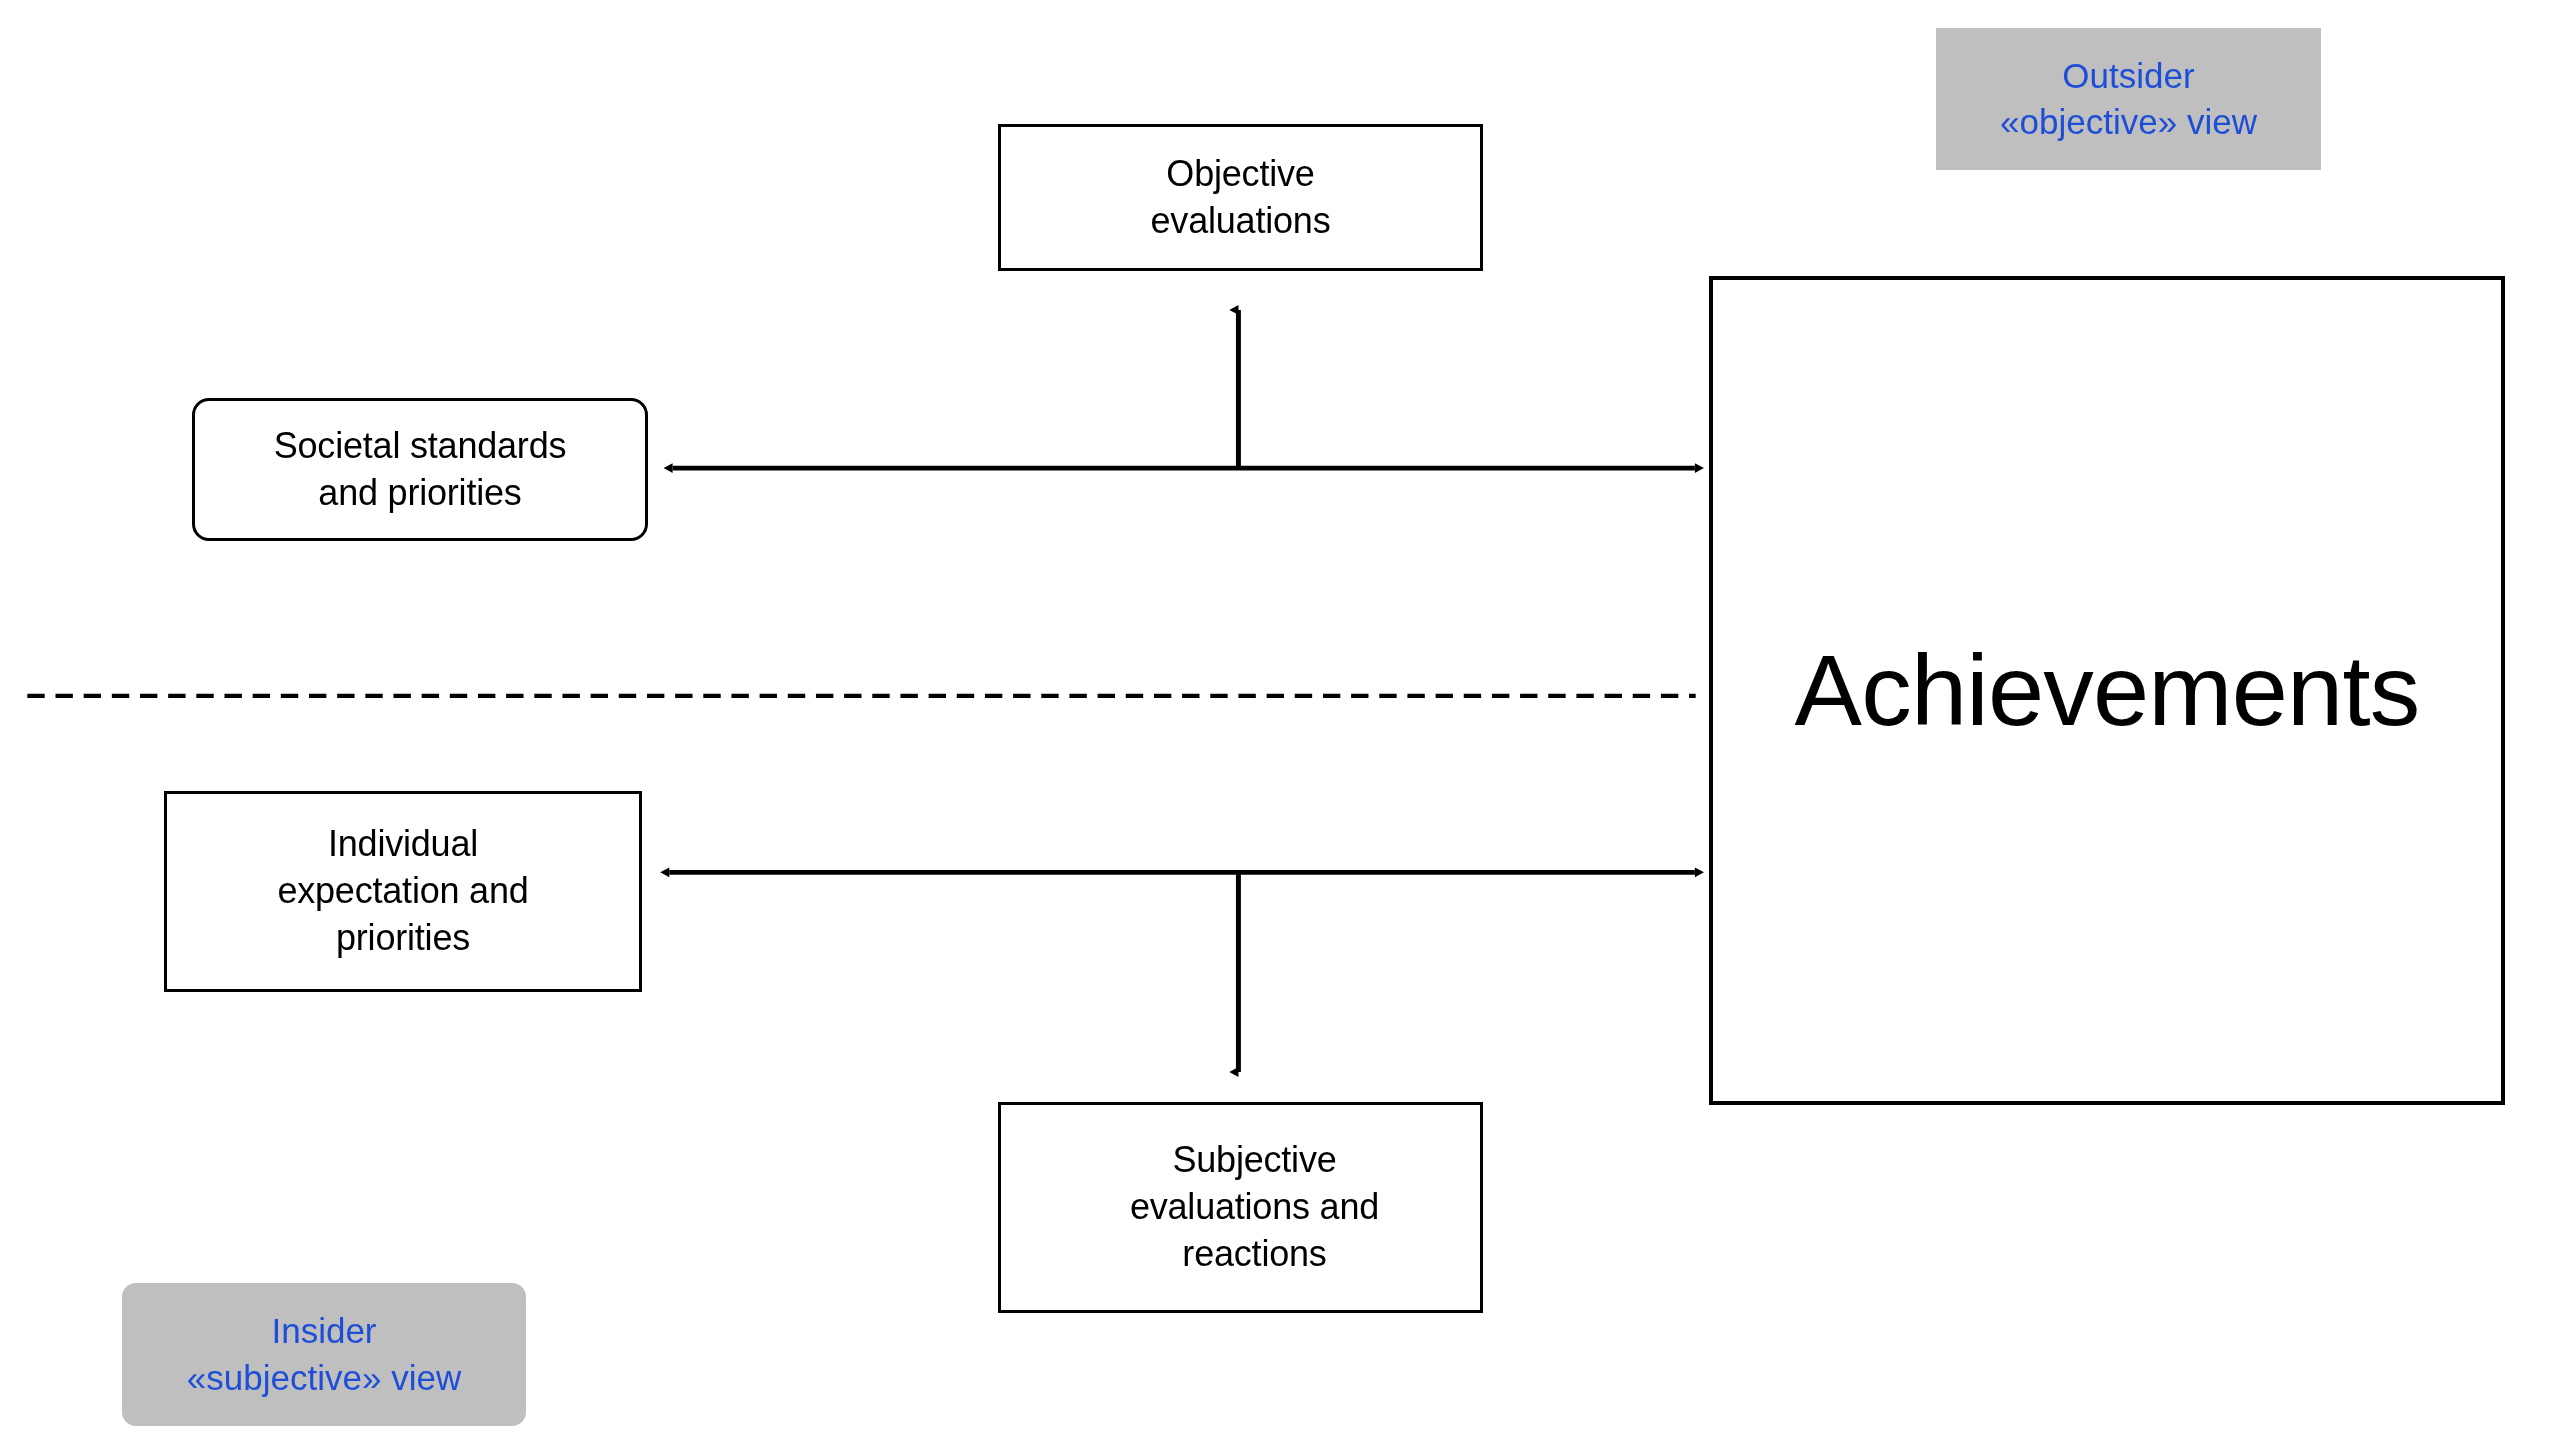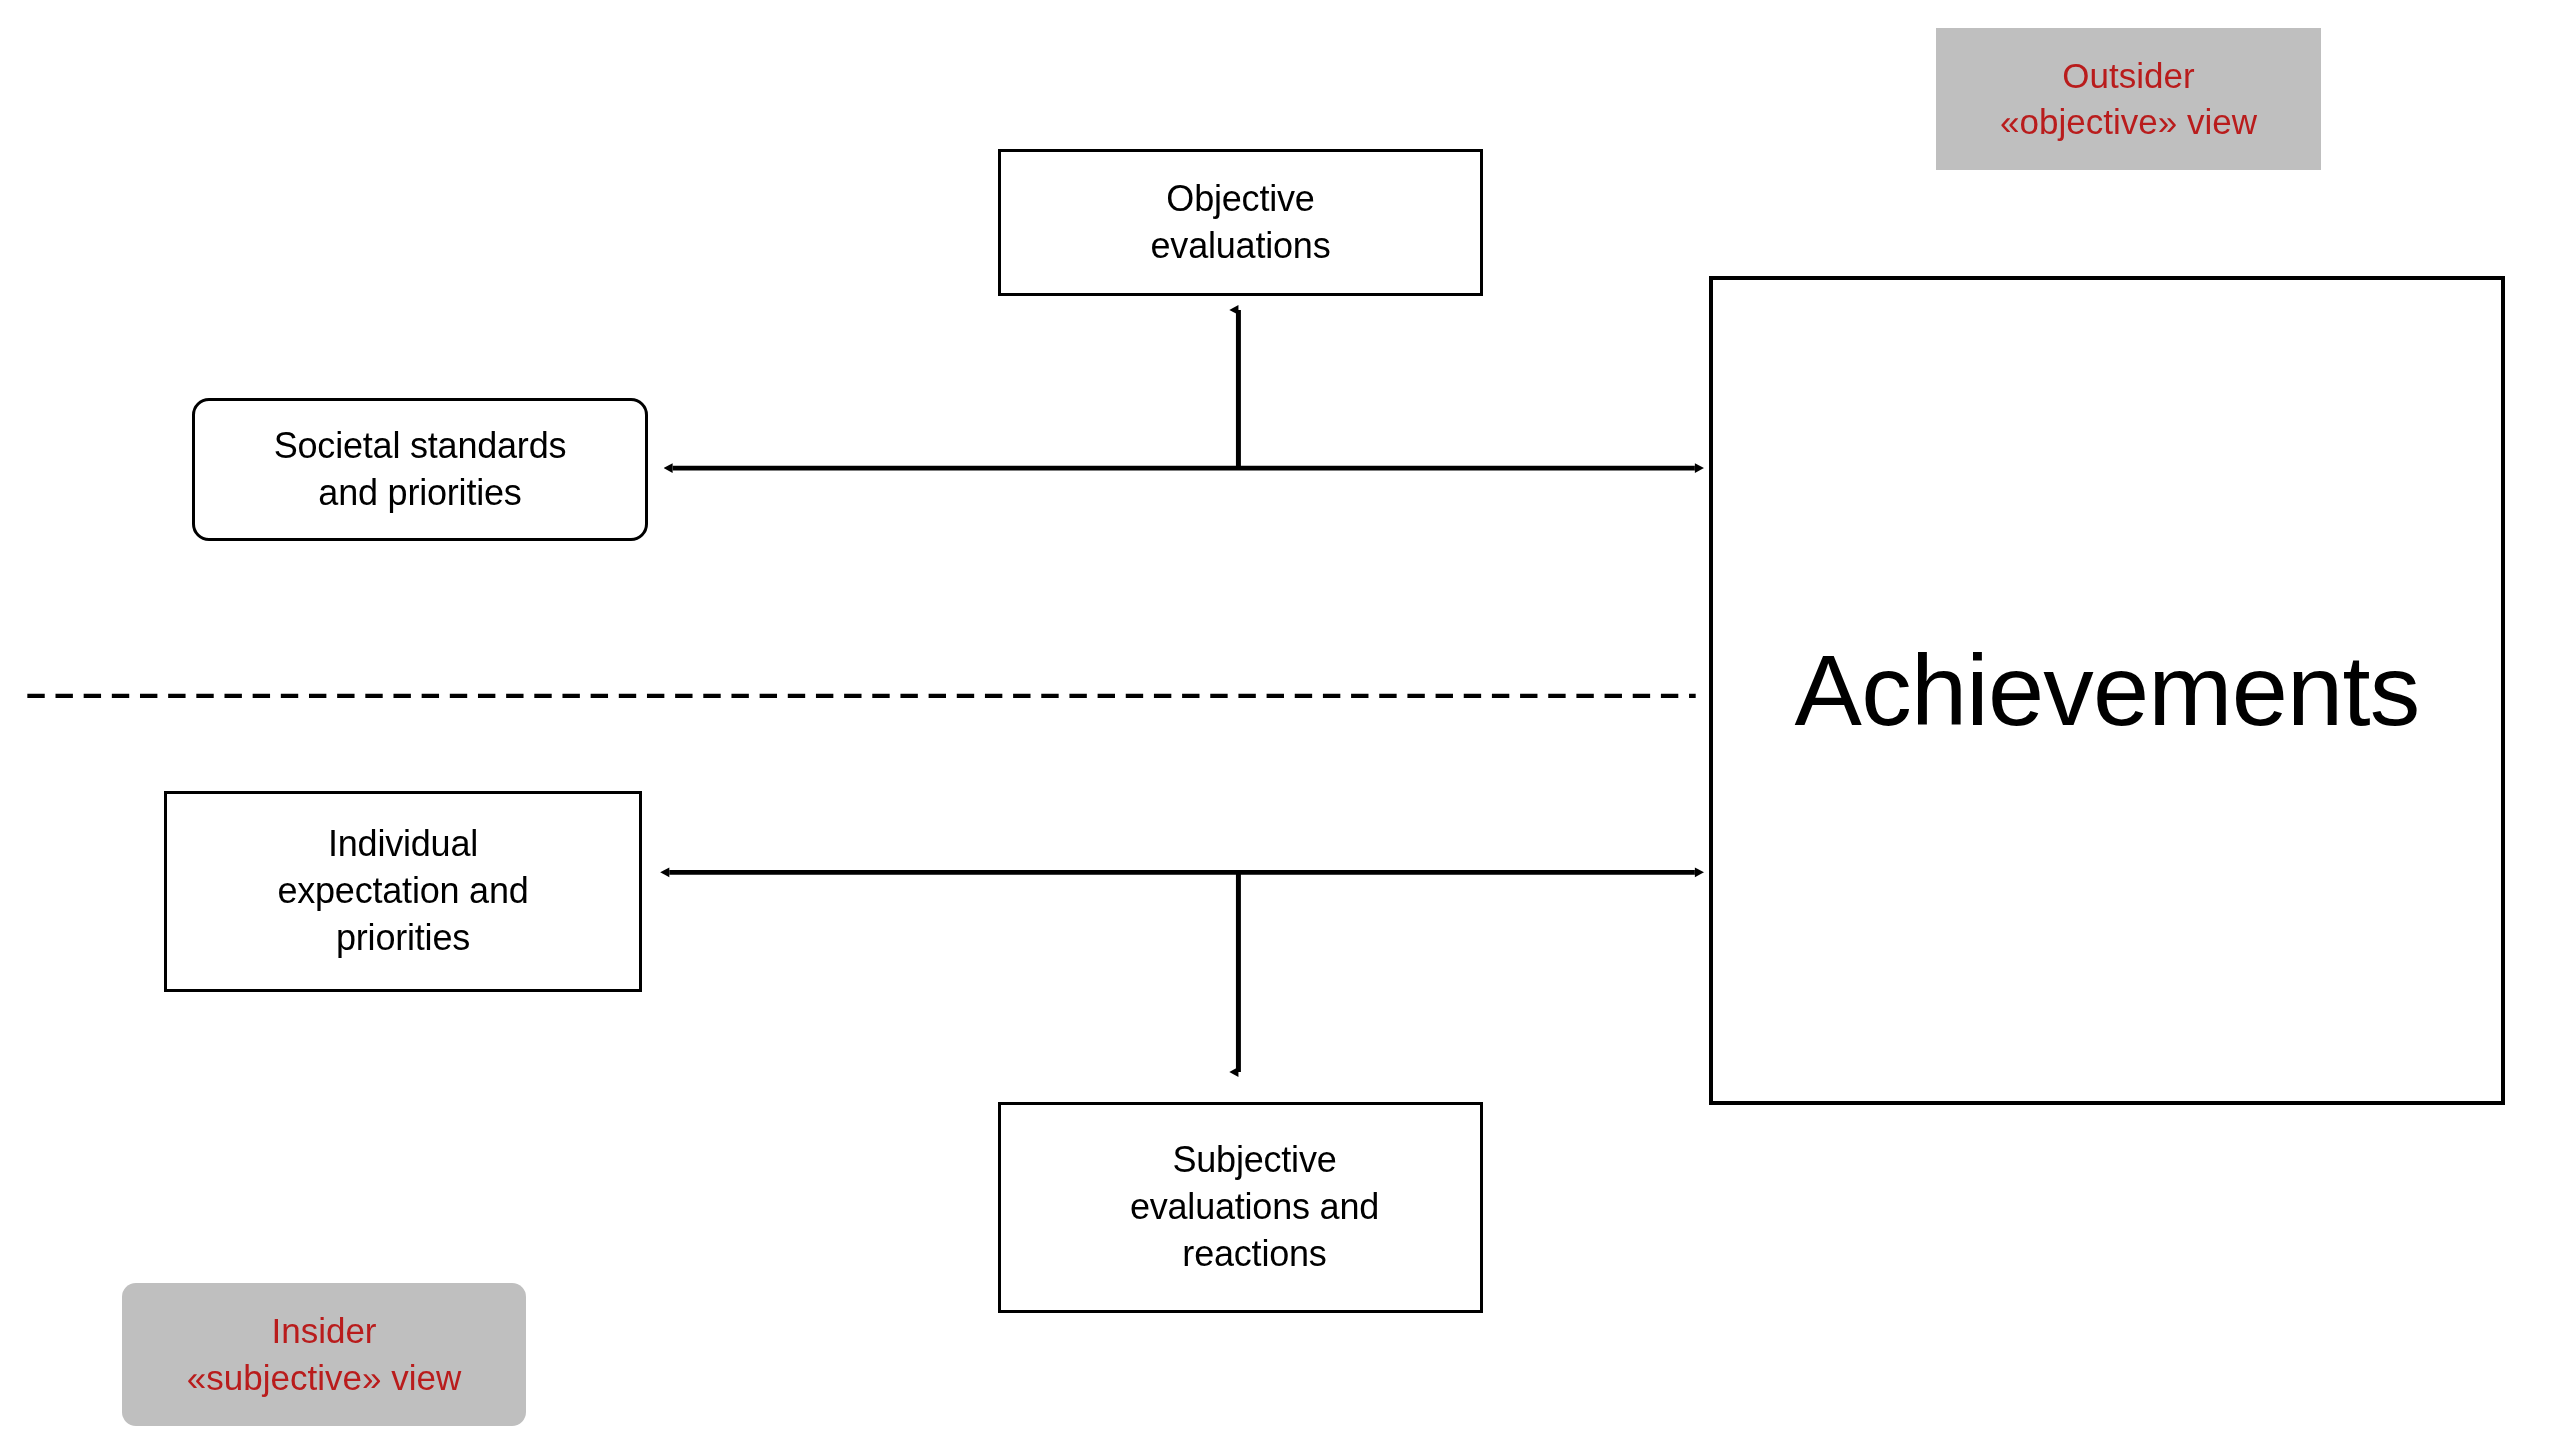--- a/index.html
+++ b/index.html
@@ -42,21 +42,21 @@
     top: 276px;
     width: 796px;
     height: 829px;
     border-width: 4.1px;
     font-size: 101px;
     letter-spacing: -0.8px;
   }
 
   #objective-eval-box {
     left: 998px;
-    top: 149px;
+    top: 124px;
     width: 485px;
     height: 147px;
   }
 
   #societal-standards-box {
     left: 192px;
     top: 398px;
     width: 456px;
     height: 143px;
     border-radius: 17px;
@@ -81,21 +81,21 @@
   .shaded-label {
     position: absolute;
     box-sizing: border-box;
     background: #bfbfbf;
     display: flex;
     align-items: center;
     justify-content: center;
     text-align: center;
     line-height: 1.32;
     font-size: 35px;
-    color: #b91c1c;
+    color: #1d4ed8;
     white-space: pre-line;
   }
 
   #outsider-label {
     left: 1936px;
     top: 28px;
     width: 385px;
     height: 142px;
   }
 

